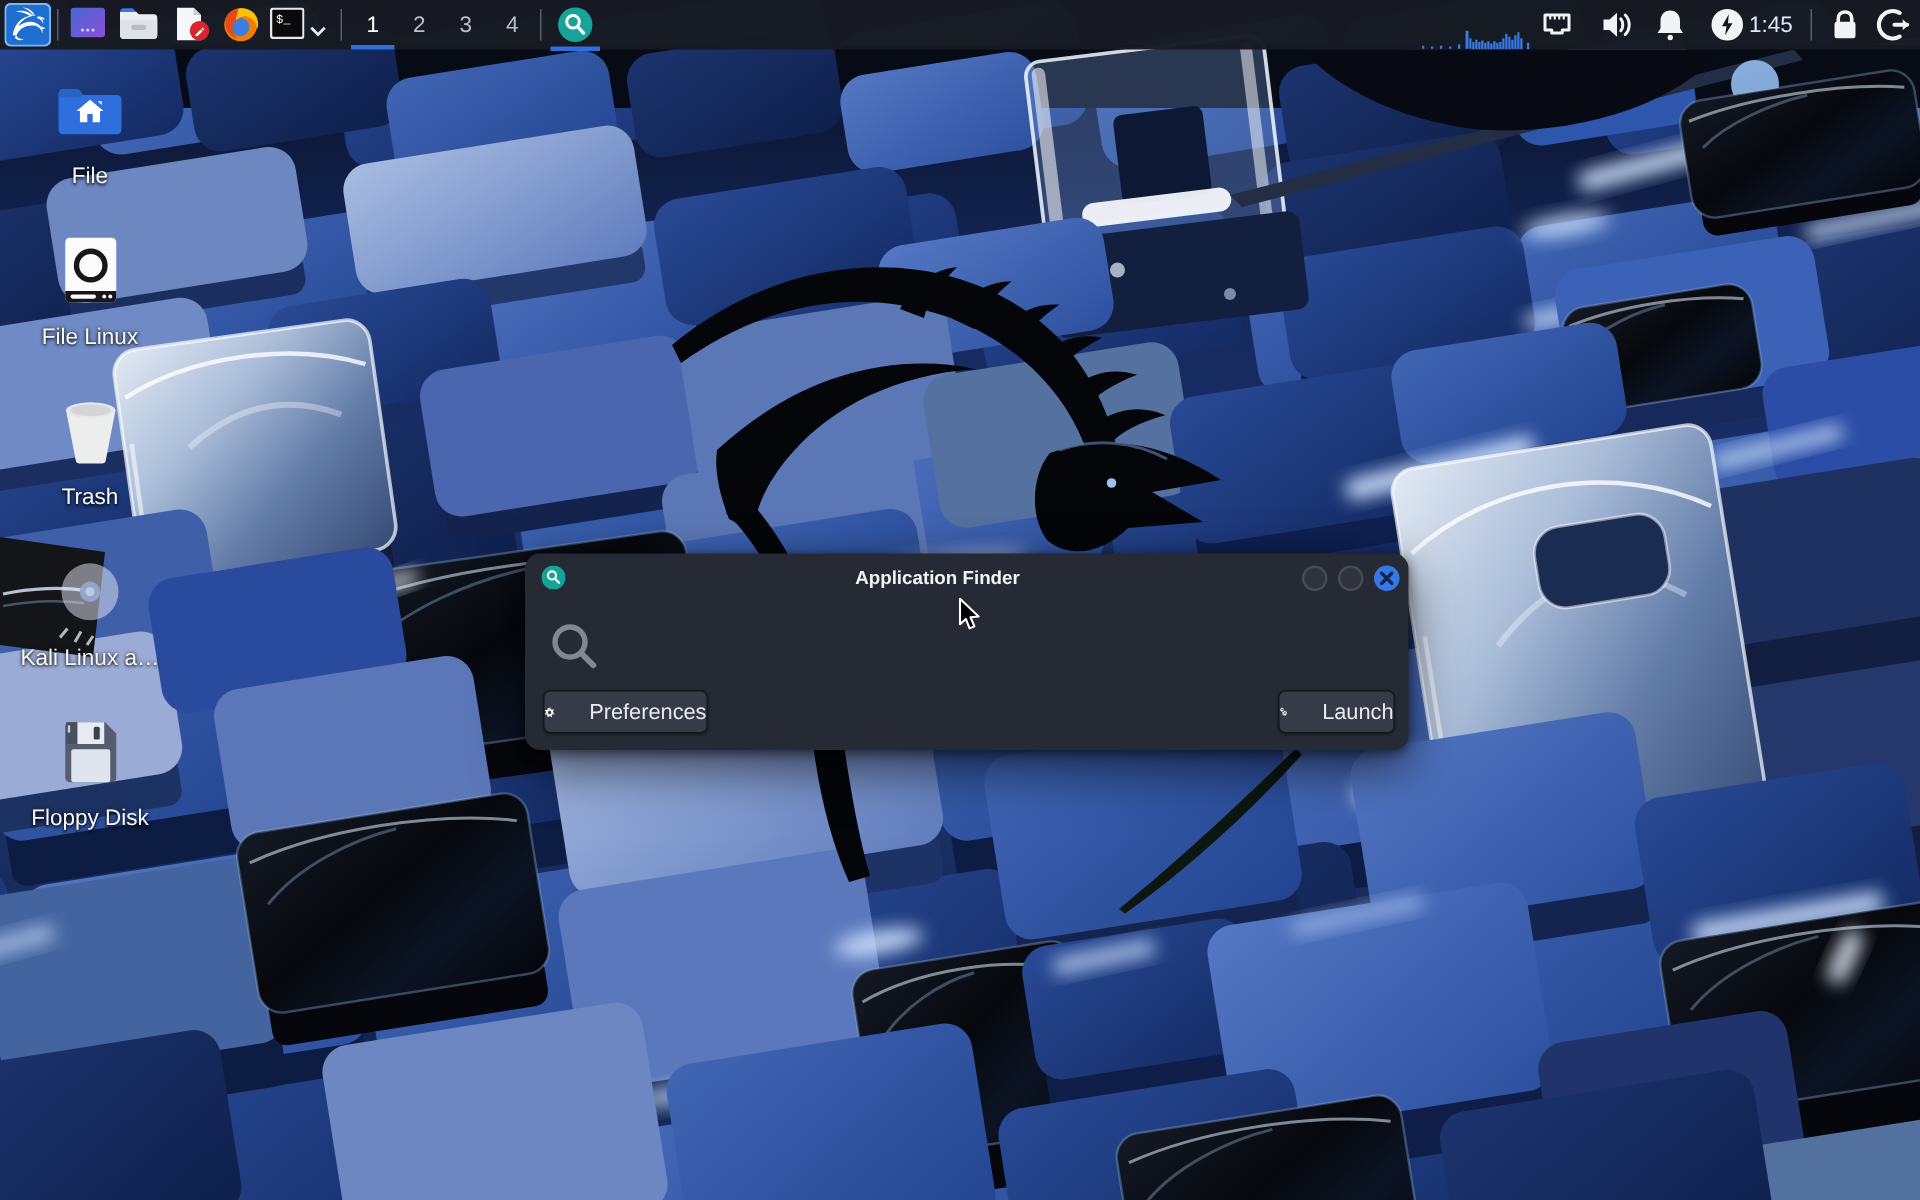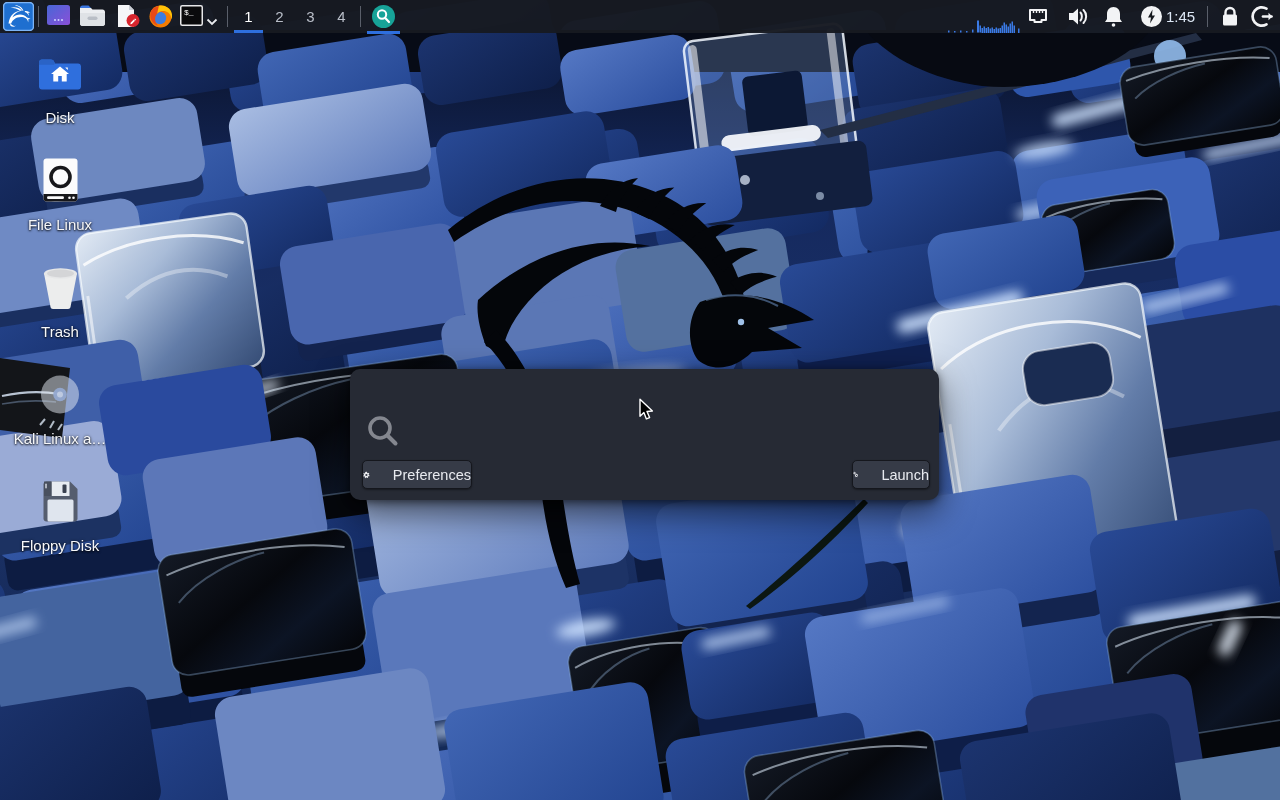--- a/index.html
+++ b/index.html
@@ -876,21 +876,21 @@
   <path d="M 17.5 7.8 L 21.3 11.5 L 17.5 15.2 Z" fill="#f2f3f5"></path>
   </svg>
 </div>
 </div>
 
 <svg class="abs" style="left:38px;top:58px" width="44" height="32" viewBox="0 0 44 32">
    <path d="M 1 4.5 C 1 2.8 2.4 1.5 4 1.5 L 13 1.5 C 14.4 1.5 15.4 2.2 16 3.4 L 17 5.4 L 40 5.4 C 41.7 5.4 43 6.7 43 8.4 L 43 28.5 C 43 30.2 41.7 31.5 40 31.5 L 4 31.5 C 2.4 31.5 1 30.2 1 28.5 Z" fill="#2f6fdd"></path>
    <path d="M 1 4.5 C 1 2.8 2.4 1.5 4 1.5 L 13 1.5 C 14.4 1.5 15.4 2.2 16 3.4 L 17 5.4 L 16 6.8 L 1 6.8 Z" fill="#2a63c6"></path>
    <path d="M 22 8.5 L 31 16 L 28.7 16 L 28.7 23.5 L 23.8 23.5 L 23.8 18 L 20.2 18 L 20.2 23.5 L 15.3 23.5 L 15.3 16 L 13 16 Z M 27.2 9.5 L 29.8 9.5 L 29.8 12 Z" fill="#fff"></path>
 </svg>
-<div class="dlabel" style="left:0px;top:109px">Disk</div>
+<div class="dlabel" style="left:0px;top:109px">File</div>
 <svg class="abs" style="left:43px;top:158px" width="35" height="44" viewBox="0 0 35 44">
    <rect x="0.5" y="0.5" width="34" height="43" rx="3" fill="#fbfbfc"></rect>
    <path d="M 0.5 36 L 34.5 36 L 34.5 40.5 C 34.5 42.2 33.2 43.5 31.5 43.5 L 3.5 43.5 C 1.8 43.5 0.5 42.2 0.5 40.5 Z" fill="#17171a"></path>
    <circle cx="17.5" cy="19" r="9.5" fill="none" stroke="#17171a" stroke-width="3.6"></circle>
    <rect x="4" y="38.3" width="17" height="2.8" rx="1.4" fill="#fbfbfc"></rect>
    <circle cx="26.5" cy="39.7" r="1.3" fill="#fbfbfc"></circle>
       <circle cx="30.5" cy="39.7" r="1.3" fill="#fbfbfc"></circle>
 </svg>
 <div class="dlabel" style="left:0px;top:216px">File Linux</div>
 <svg class="abs" style="left:41px;top:267px" width="39" height="43" viewBox="0 0 39 43">
@@ -909,20 +909,37 @@
    <path d="M 1.5 4.5 C 1.5 2.8 2.8 1.5 4.5 1.5 L 28 1.5 L 35.5 9 L 35.5 38.5 C 35.5 40.2 34.2 41.5 32.5 41.5 L 4.5 41.5 C 2.8 41.5 1.5 40.2 1.5 38.5 Z" fill="#555d6e"></path>
    <path d="M 9.5 1.5 L 27.5 1.5 L 27.5 16 L 9.5 16 Z" fill="#e8ecf2"></path>
    <rect x="20.5" y="4.5" width="4" height="8.5" rx="1" fill="#3a4150"></rect>
    <path d="M 2 1.5 L 9.5 1.5 L 9.5 16 L 2 16 Z" fill="#49505f"></path>
    <rect x="5.5" y="19.5" width="26" height="22" rx="1.5" fill="#dfe5ee"></rect>
    <rect x="3.2" y="3.5" width="1.6" height="5" rx="0.8" fill="#c8cdd6"></rect>
 </svg>
 <div class="dlabel" style="left:0px;top:537px">Floppy Disk</div>
 
 <div class="dialog">
+  <div class="titlebar">
+    <svg class="tbadge" width="16" height="16" viewBox="0 0 16 16">
+      <circle cx="8" cy="8" r="8" fill="#17a398"></circle>
+      <circle cx="7" cy="6.6" r="2.7" fill="none" stroke="#fff" stroke-width="1.4"></circle>
+      <path d="M 9 8.8 L 11.6 11.4" stroke="#fff" stroke-width="1.5" stroke-linecap="round"></path>
+    </svg>
+    <div class="ttl">Application Finder</div>
+    <div class="winbtns">
+      <div class="wb"></div>
+      <div class="wb"></div>
+      <div class="wb close">
+            <svg width="9" height="9" viewBox="0 0 9 9">
+              <path d="M 1 1 L 8 8 M 8 1 L 1 8" stroke="#10284f" stroke-width="2.2" stroke-linecap="round"></path>
+            </svg>
+          </div>
+    </div>
+  </div>
   <svg class="biglens" width="34" height="34" viewBox="0 0 34 34">
     <circle cx="14" cy="14" r="10" fill="none" stroke="#84878f" stroke-width="3.6"></circle>
     <path d="M 21.5 21.5 L 29.5 29.5" stroke="#84878f" stroke-width="4" stroke-linecap="round"></path>
   </svg>
   <div class="btn prefs">
     <svg width="16" height="16" viewBox="0 0 16 16">
           <path d="M 8 0.5 L 9.2 0.5 L 9.8 2.6 A 5.6 5.6 0 0 1 11.6 3.6 L 13.7 2.9 L 14.8 4.5 L 13.3 6.1 A 5.6 5.6 0 0 1 13.6 8.1 L 15.4 9.3 L 14.9 10.8 L 12.7 10.8 A 5.6 5.6 0 0 1 11.4 12.4 L 12 14.5 L 10.6 15.3 L 9 13.8 A 5.6 5.6 0 0 1 7 13.9 L 5.6 15.5 L 4.2 14.8 L 4.7 12.6 A 5.6 5.6 0 0 1 3.2 11.1 L 1 11.3 L 0.4 9.9 L 2.2 8.5 A 5.6 5.6 0 0 1 2.3 6.5 L 0.6 5.1 L 1.5 3.6 L 3.6 4.2 A 5.6 5.6 0 0 1 5.2 2.9 L 5.2 0.8 Z M 8 5.4 A 2.6 2.6 0 1 0 8 10.6 A 2.6 2.6 0 0 0 8 5.4 Z" fill="#ecedf0" fill-rule="evenodd"></path>
         </svg>
     <span>Preferences</span>
   </div>

